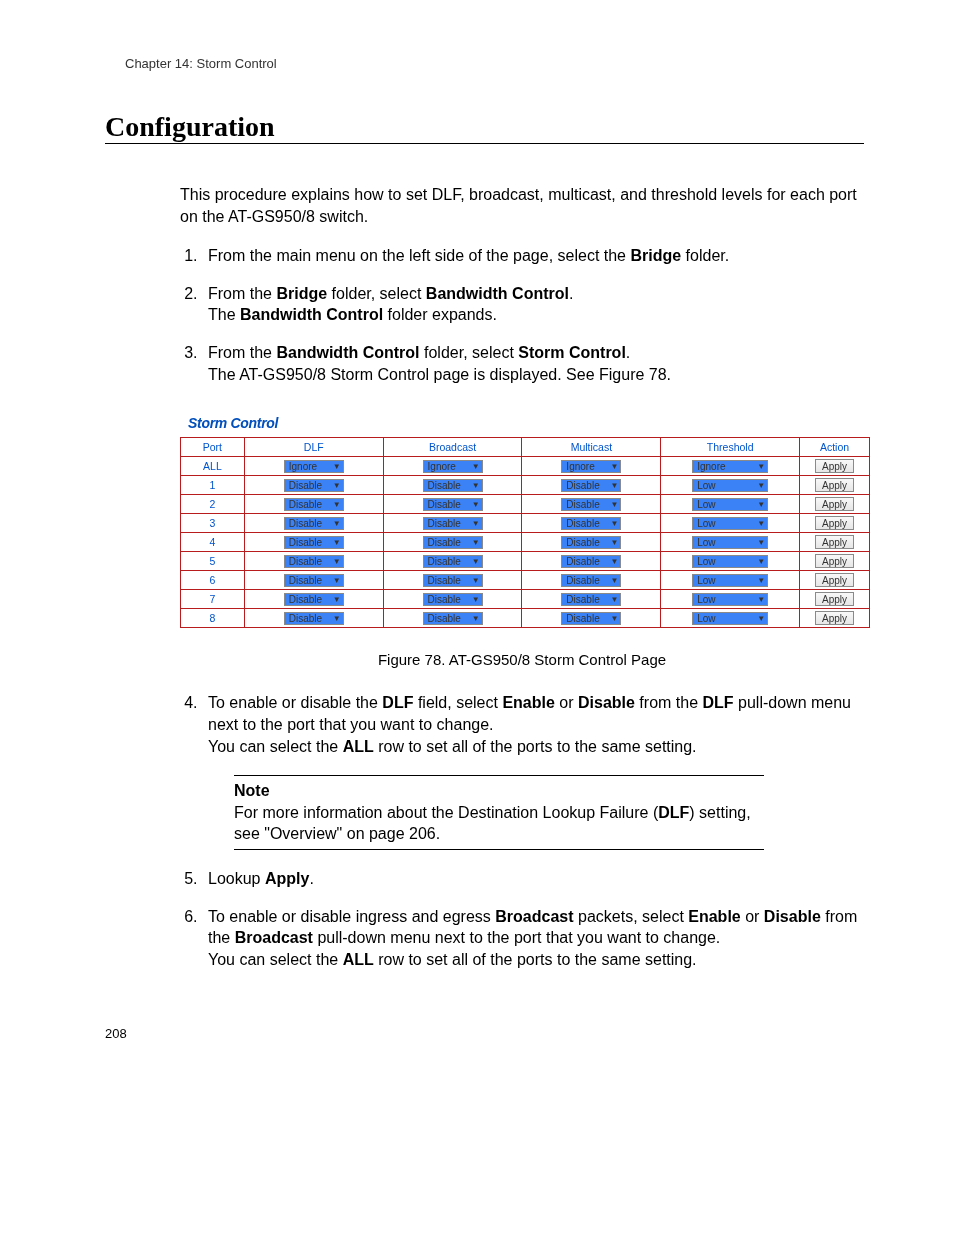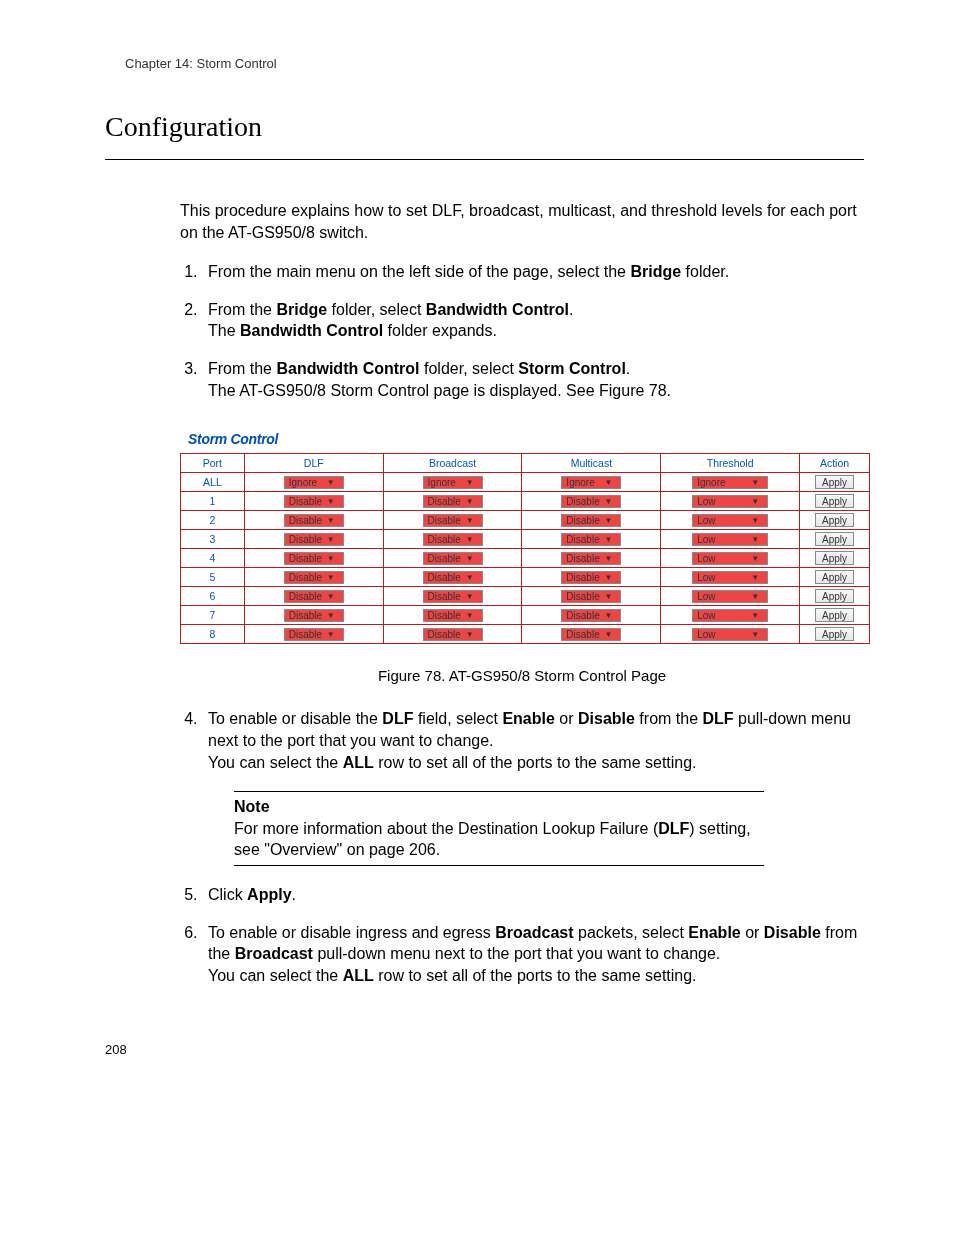--- a/index.html
+++ b/index.html
@@ -16,23 +16,23 @@
     box-sizing: border-box;
   }
   .chapter {
     font-size: 13px;
     color: #333;
     margin-bottom: 40px;
     margin-left: 20px;
   }
   h1.section-title {
     font-family: "Times New Roman", Times, serif;
-    font-weight: normal;
+    font-weight: bold;
     font-size: 28px;
-    margin: 0 0 16px 0;
+    margin: 0 0 0 0;
     padding: 0;
   }
   .hr-heavy {
     border: none;
     border-top: 1.5px solid #000;
     margin: 0 0 40px 0;
   }
   .content {
     margin-left: 75px;
     line-height: 1.35;
@@ -97,24 +97,24 @@
   }
   .fig-table td.act {
     text-align: center;
     width: 56px;
   }
   .dd {
     display: inline-flex;
     align-items: center;
     justify-content: space-between;
     border: 1px solid #8a8a8a;
-    background: #ef4444;
+    background: #3b82f6;
     width: 60px;
     height: 13px;
-    padding: 0 8px 0 4px;
+    padding: 0 2px 0 4px;
     font-size: 10px;
     color: #333;
     box-sizing: border-box;
     vertical-align: middle;
   }
   .dd .caret {
     font-size: 8px;
     color: #333;
   }
   .dd.wide { width: 76px; }
@@ -394,21 +394,21 @@
           <hr>
           <div class="note-label">Note</div>
           <div>
             <span>For more information about the Destination Lookup Failure (</span><b>DLF</b><span>) setting, see "Overview" on page 206.</span>
           </div>
           <hr>
         </div>
       </li>
 
       <li>
-        <span>Click </span><b>Apply</b><span>.</span>
+        <span>Lookup </span><b>Apply</b><span>.</span>
       </li>
 
       <li>
         <span>To enable or disable ingress and egress </span><b>Broadcast</b><span> packets, select </span><b>Enable</b><span> or </span><b>Disable</b><span> from the </span><b>Broadcast</b><span> pull-down menu next to the port that you want to change.</span><br>
         <span>You can select the </span><b>ALL</b><span> row to set all of the ports to the same setting.</span>
       </li>
     </ol>
   </div>
 
   <div class="page-number">208</div>

